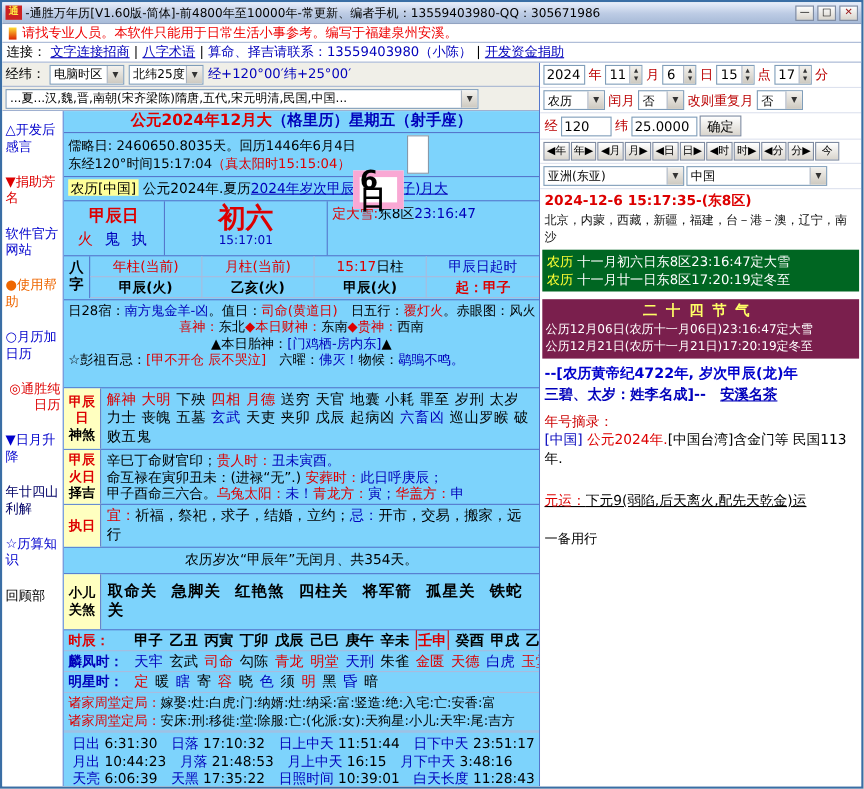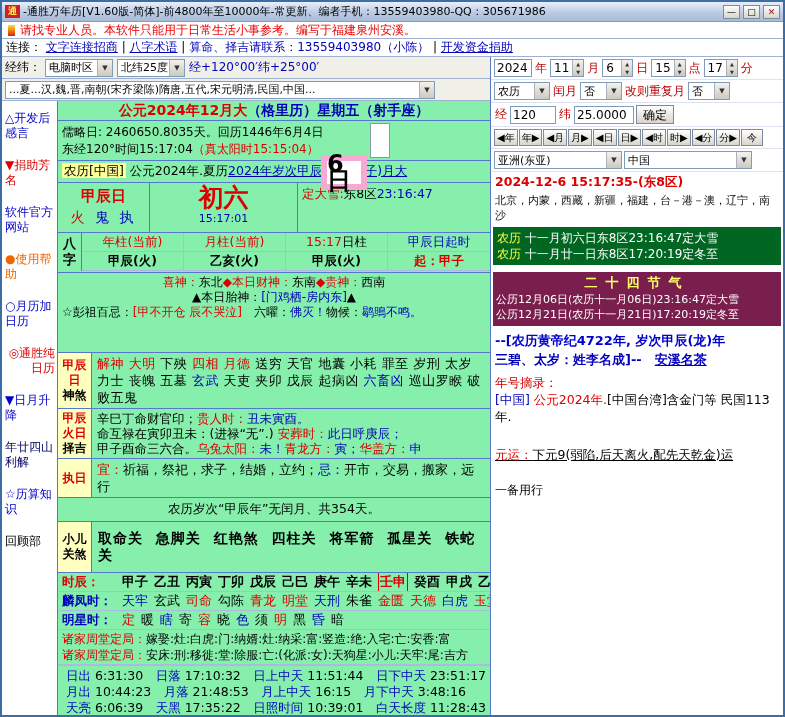--- a/index.html
+++ b/index.html
@@ -31,21 +31,21 @@
   .carrow { width:15px; align-self:stretch; background:linear-gradient(#f4f2ee,#cdc9c0); border-left:1px solid #a9b2c0; font-size:7px; display:flex; align-items:center; justify-content:center; color:#333; }
   .w92 { width:68px; } .w56 { width:56px; } .w40c { width:42px; } .w128 { width:128px; }
   .coords { color:#0000bb; font-size:12px; white-space:nowrap; }
   .era { width:430px; }
 
   .bodyrow { flex:1; display:flex; overflow:hidden; }
   .sidebar { width:56px; flex:0 0 56px; background:#fff; border-right:1px solid #5577cc; padding:10px 0 0 3px; }
   .sb-item { width:50px; font-size:12px; line-height:15px; margin-bottom:17px; cursor:pointer; }
 
   
-  .main { flex:1; background:#86efac; display:flex; flex-direction:column; overflow:hidden; }
+  .main { flex:1; background:#7dd3fc; display:flex; flex-direction:column; overflow:hidden; }
   .m-header { text-align:center; font-weight:bold; font-size:14px; line-height:19px; border-bottom:1px solid #5577cc; flex:0 0 20px; }
   .m-info { position:relative; border-bottom:1px solid #5577cc; padding:3px 4px 1px; flex:0 0 40px; font-size:12px; line-height:17px; }
   .bigday { position:absolute; top:2px; right:123px; width:46px; height:35px; border:6px solid #f9a8d4; display:flex; align-items:center; justify-content:center; font-size:24px; font-weight:bold; background:#fff;margin-top:32px; }
   .sidebox { position:absolute; top:2px; right:100px; width:20px; height:35px; border:1px solid #8899aa; background:#fff; }
   .m-nongli { border-bottom:1px solid #5577cc; padding:2px 4px; flex:0 0 20px; font-size:12.5px; white-space:nowrap; }
   .nl-label { background:#ffff99; padding:0 2px; margin-right:4px; }
 
   .daytable { display:flex; border-bottom:1px solid #5577cc; flex:0 0 50px; }
   .dt-c1 { width:92px; border-right:1px solid #5577cc; text-align:center; padding-top:4px; }
   .dt-ganzhi { color:#dd0000; font-weight:bold; font-size:15px; }
@@ -207,20 +207,21 @@
             <div class="bz-cell"><span style="color: rgb(221, 0, 0);">月柱(当前)</span></div>
             <div class="bz-cell"><span style="color: rgb(221, 0, 0);">15:17</span><span style="color: rgb(0, 0, 0);">日柱</span></div>
             <div class="bz-cell"><span style="color: rgb(0, 0, 187);">甲辰日起时</span></div>
             <div class="bz-cell val"><span style="color: rgb(0, 0, 0);">甲辰(火)</span></div>
             <div class="bz-cell val"><span style="color: rgb(0, 0, 0);">乙亥(火)</span></div>
             <div class="bz-cell val"><span style="color: rgb(0, 0, 0);">甲辰(火)</span></div>
             <div class="bz-cell val"><span style="color: rgb(221, 0, 0);">起：甲子</span></div>
           </div>
 
           <div class="infolines">
+            <div class="il"><span style="color: rgb(0, 0, 0);">日28宿：</span><span style="color: rgb(0, 0, 187);">南方鬼金羊-凶</span><span style="color: rgb(0, 0, 0);">。值日：</span><span style="color: rgb(221, 0, 0);">司命(黄道日)</span><span style="color: rgb(0, 0, 0);">　日五行：</span><span style="color: rgb(221, 0, 0);">覆灯火</span><span style="color: rgb(0, 0, 0);">。赤眼图：风火</span></div>
             <div class="il ctr"><span style="color: rgb(221, 0, 0);">喜神：</span><span style="color: rgb(0, 0, 0);">东北</span><span style="color: rgb(221, 0, 0);">◆本日财神：</span><span style="color: rgb(0, 0, 0);">东南</span><span style="color: rgb(221, 0, 0);">◆贵神：</span><span style="color: rgb(0, 0, 0);">西南</span></div>
             <div class="il ctr"><span style="color: rgb(0, 0, 0);">▲本日胎神：</span><span style="color: rgb(0, 0, 187);">[门鸡栖-房内东]</span><span style="color: rgb(0, 0, 0);">▲</span></div>
             <div class="il"><span style="color: rgb(0, 0, 0);">☆彭祖百忌：</span><span style="color: rgb(221, 0, 0);">[甲不开仓 辰不哭泣]</span><span style="color: rgb(0, 0, 0);">　六曜：</span><span style="color: rgb(0, 0, 187);">佛灭！</span><span style="color: rgb(0, 0, 0);">物候：</span><span style="color: rgb(0, 0, 187);">鹖鴠不鸣。</span></div>
           </div>
 
           <div class="sect">
             <div class="sect-label">
                 <span style="color: rgb(221, 0, 0);">甲辰日</span>
                 <span style="color: rgb(0, 0, 0);">神煞</span>
               </div>

